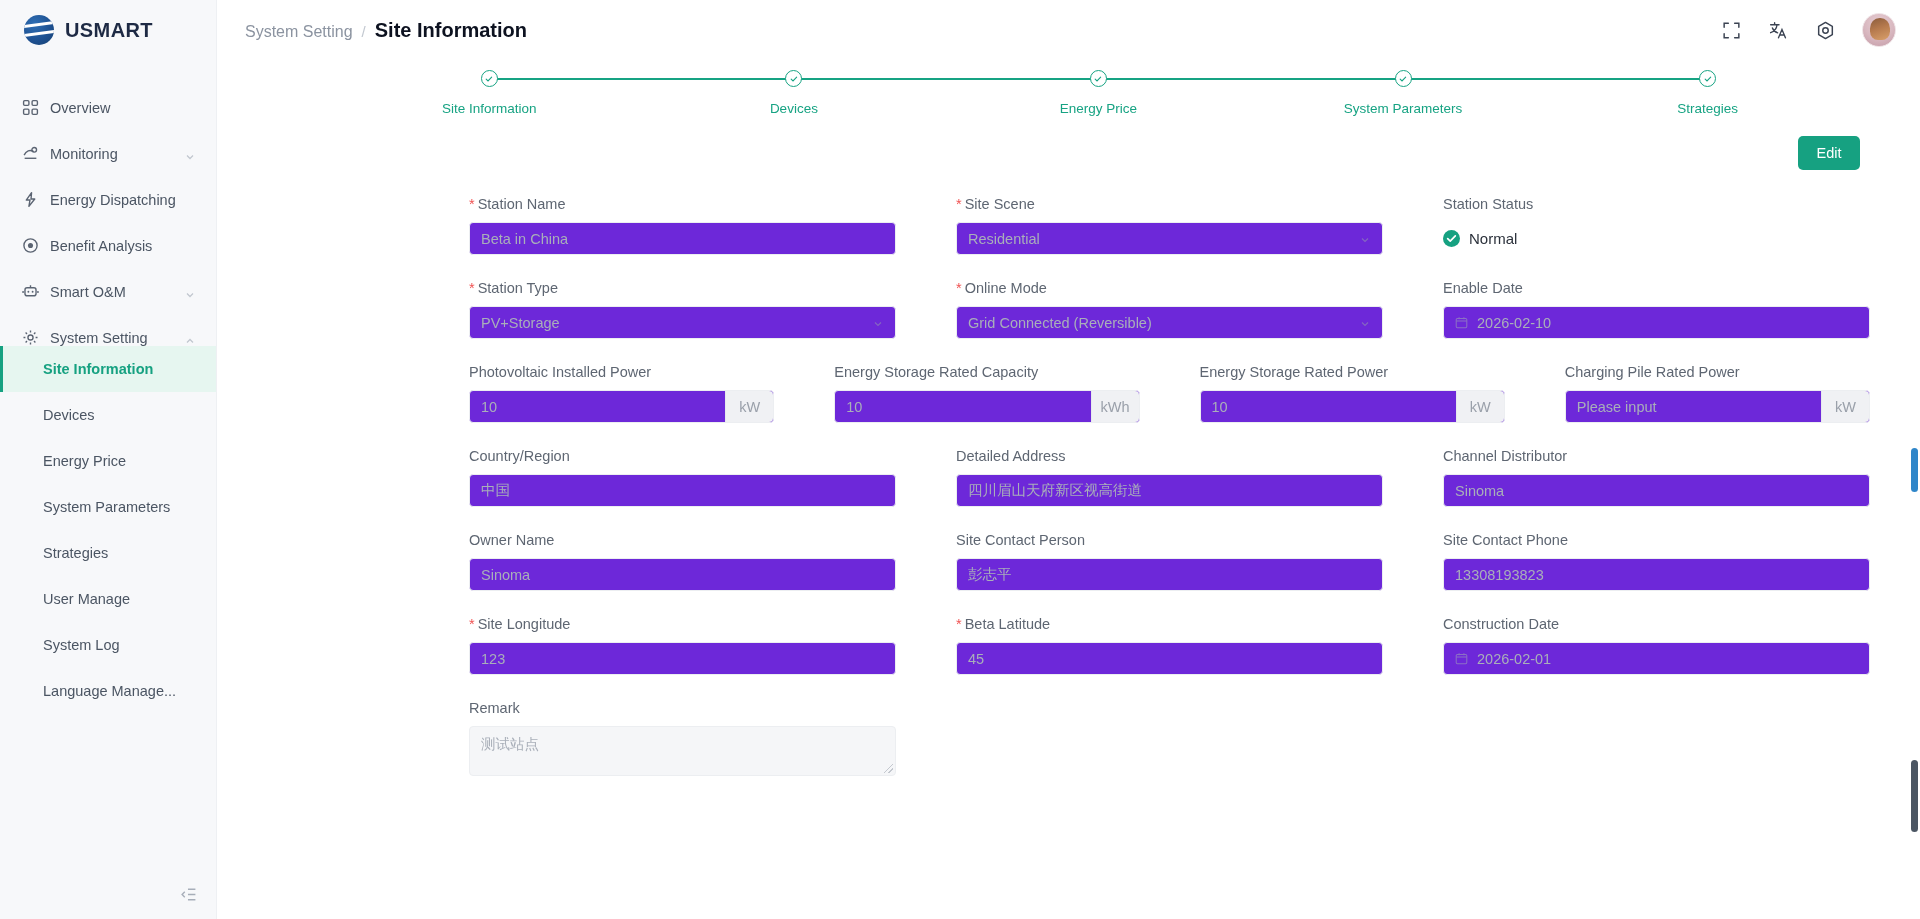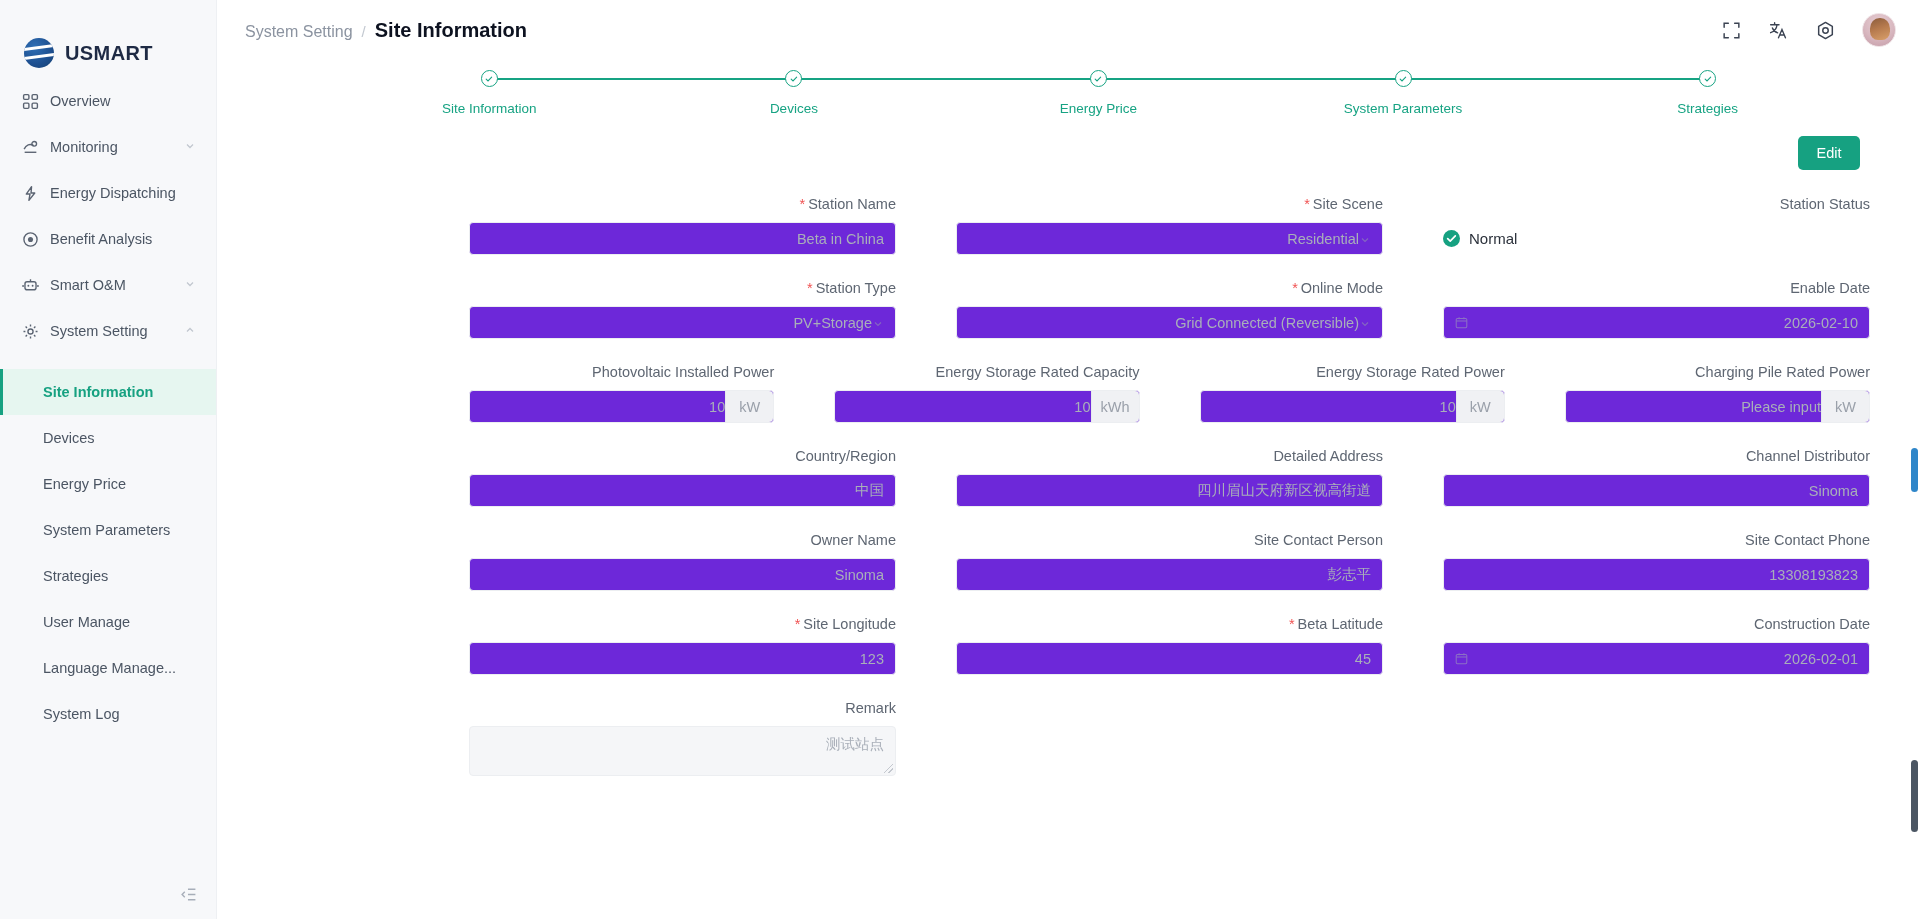--- a/index.html
+++ b/index.html
@@ -15,41 +15,40 @@
   .sidebar {
     width: 217px; height: 919px;
     background: #f7f8fa;
     border-right: 1px solid #eef0f3;
     flex: 0 0 217px;
     position: relative;
   }
   .brand {
     height: 60px; display: flex; align-items: center; gap: 11px;
     padding-left: 24px;
-    margin-top: 23px;
   }
   .brand-logo {
     width: 30px; height: 30px; border-radius: 50%;
     background: radial-gradient(circle at 35% 30%, #2f6fb5 0%, #1d4f8f 60%, #16406f 100%);
     position: relative; overflow: hidden; flex: 0 0 30px;
   }
   .brand-logo::before {
     content: ""; position: absolute; left: -2px; top: 8px;
     width: 34px; height: 3px; background: #ffffff; transform: rotate(-8deg);
   }
   .brand-logo::after {
     content: ""; position: absolute; left: -2px; top: 17px;
     width: 34px; height: 3px; background: #ffffff; transform: rotate(-8deg);
   }
   .brand-text {
     font-size: 20px; font-weight: bold; color: #1e2a44; letter-spacing: .4px;
   }
   .nav { padding-top: 10px; }
   .nav-item {
-    height: 46px; display: flex; align-items: flex-start;
+    height: 46px; display: flex; align-items: flex-end;
     padding: 0 20px 0 22px; gap: 11px;
     color: #4b5563; font-size: 14.5px; cursor: pointer;
     position: relative;
   }
   .nav-item .ico { width: 17px; height: 17px; flex: 0 0 17px; display: block; }
   .nav-item .lbl { flex: 1; white-space: nowrap; }
   .chev { width: 12px; height: 12px; flex: 0 0 12px; opacity: .55; }
   .sub-item {
     height: 46px; display: flex; align-items: center;
     padding-left: 43px; font-size: 14.5px; color: #4b5563; cursor: pointer;
@@ -111,21 +110,21 @@
     background: #16a181; color: #fff; border: none; border-radius: 5px;
     height: 34px; min-width: 62px; padding: 0 1px;
     font-size: 14.5px; font-family: inherit; cursor: pointer;
   }
 
   
   .form {
     margin: 26px 0 0 0; padding: 0 50px 0 252px;
   }
   .row { display: flex; gap: 60px; margin-bottom: 25px; }
-  .cell { flex: 1 1 0; min-width: 0; text-align: right; }
+  .cell { flex: 1 1 0; min-width: 0; }
   .cell.c4 { flex: 1 1 0; }
   .flabel {
     font-size: 14.5px; color: #5e6672; margin-bottom: 10px; display: block;
     white-space: nowrap;
   }
   .req { color: #f05252; margin-right: 3px; }
   .field {
     height: 33px; background: #6d28d9; border: 1px solid #eceef1;
     border-radius: 4px; display: flex; align-items: center;
     padding: 0 11px; font-size: 14.5px; color: #a9afb9;
@@ -267,24 +266,24 @@
       <div class="sub-item">
         <span>System Parameters</span>
       </div>
       <div class="sub-item">
         <span>Strategies</span>
       </div>
       <div class="sub-item">
         <span>User Manage</span>
       </div>
       <div class="sub-item">
+        <span>System Log</span>
+      </div>
+      <div class="sub-item">
         <span>Language Manage...</span>
-      </div>
-      <div class="sub-item">
-        <span>System Log</span>
       </div>
     </nav>
 
     <div class="collapse-btn">
       <span>
         <svg width="17" height="17" viewBox="0 0 16 16" fill="none" stroke="#a7aeb9" stroke-width="1.3">
           <path d="M7.5 3h7M7.5 8h7M7.5 13h7M4.5 5.5 L2 8 L4.5 10.5"></path>
         </svg>
       </span>
     </div>

